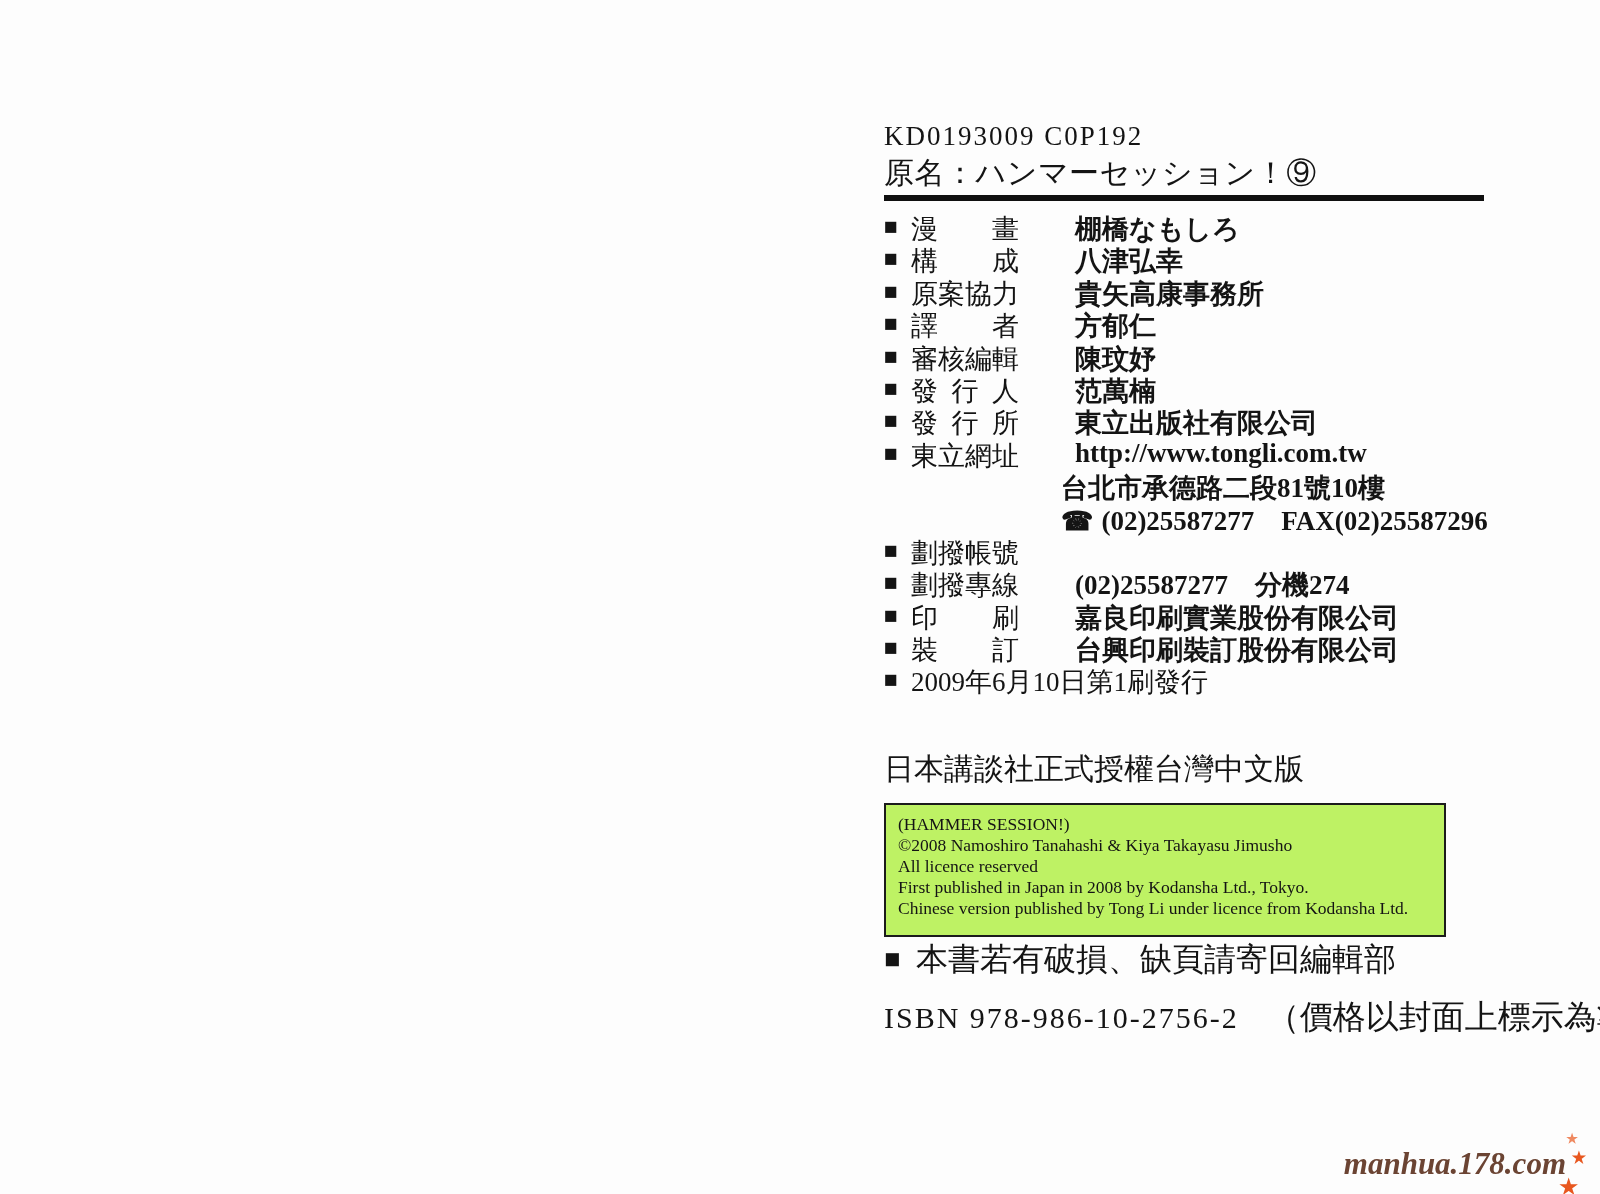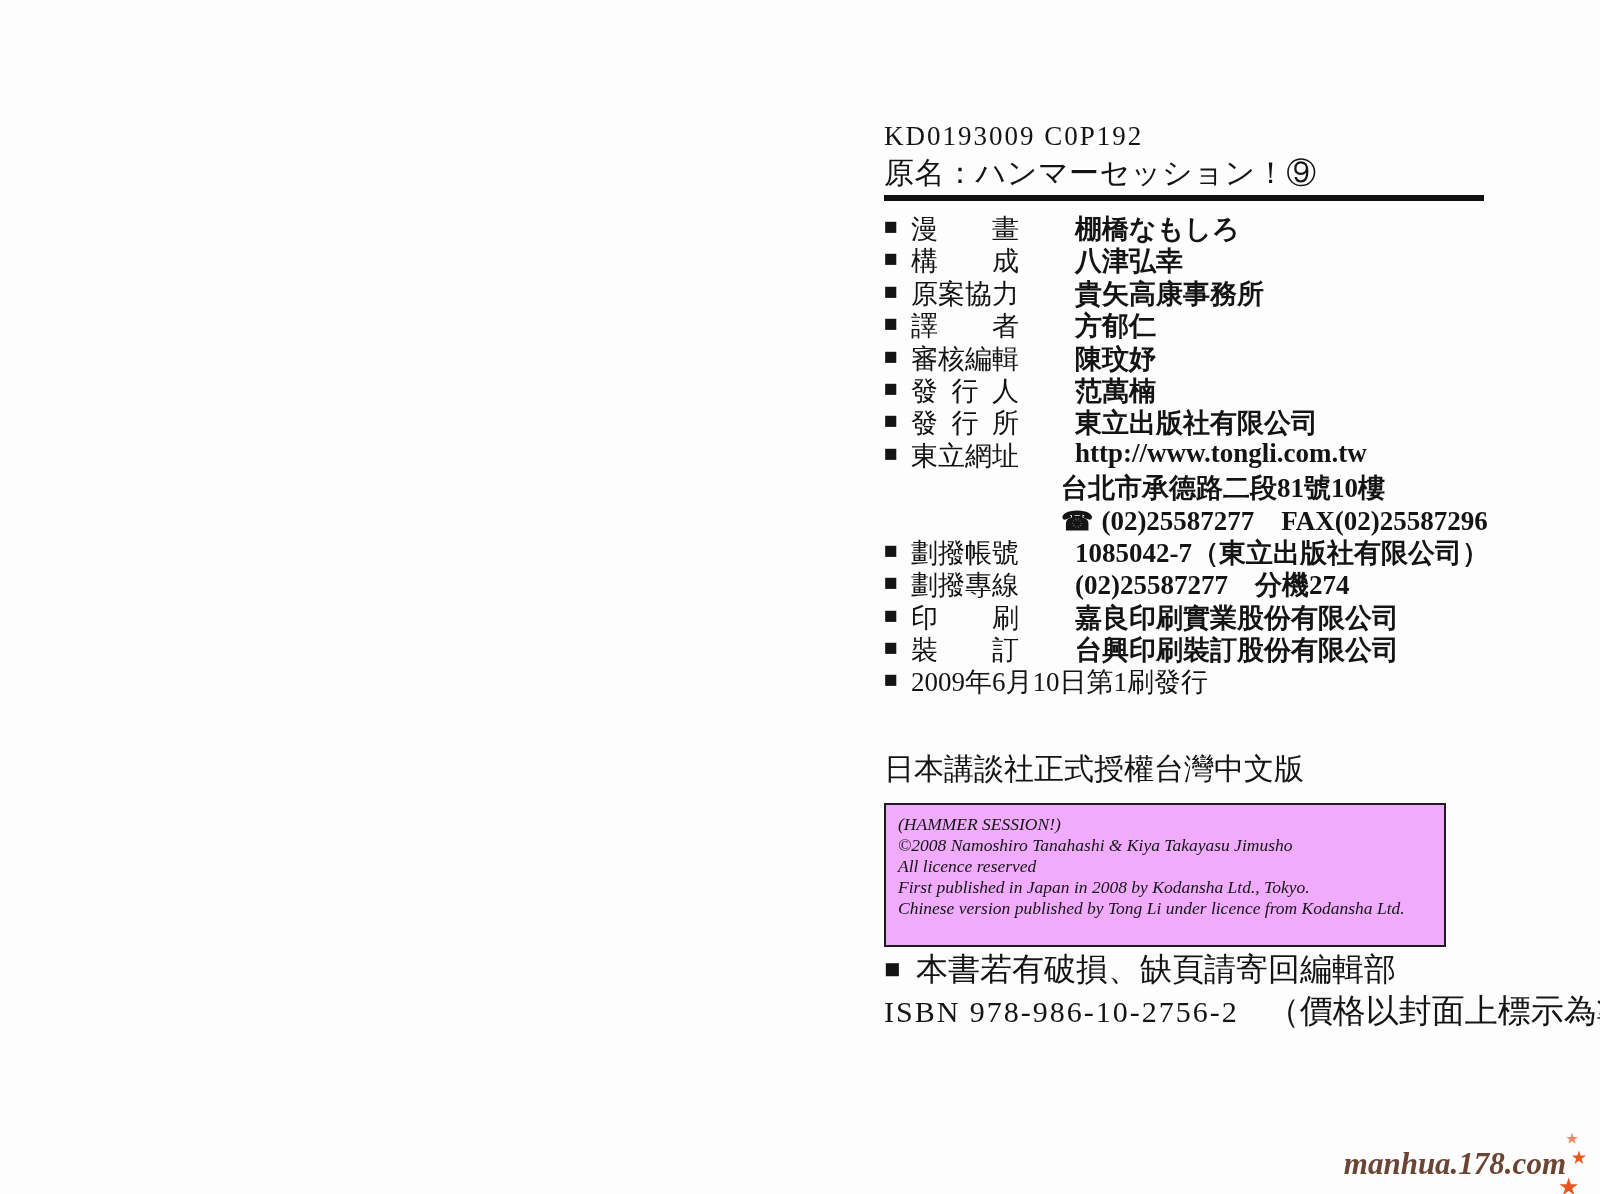--- a/index.html
+++ b/index.html
@@ -83,23 +83,22 @@
   .license-note {
     margin-top: 56px;
     font-size: 30px;
     line-height: 32px;
     white-space: nowrap;
   }
   .copyright-box {
     margin-top: 18px;
     width: 546px;
     border: 2px solid #1c1c1c;
-    padding: 9px 0 26px 12px;
-    background: #f0abfc;
-    font-style: italic;
+    padding: 9px 0 16px 12px;
+    background: #bef264;
   }
   .copyright-box .cb-line {
     font-size: 17.5px;
     line-height: 21px;
     white-space: nowrap;
   }
   .rights-line {
     margin-top: 24px;
     font-size: 30px;
     line-height: 32px;
@@ -108,21 +107,21 @@
   .damage-row {
     margin-top: 4px;
     display: flex;
     align-items: flex-start;
     font-size: 32px;
     line-height: 36px;
     white-space: nowrap;
   }
   .damage-row .marker { width: 32px; flex: 0 0 32px; font-size: 27px; line-height: 36px; }
   .isbn-row {
-    margin-top: 2px;
+    margin-top: 18px;
     display: flex;
     align-items: baseline;
     white-space: nowrap;
   }
   .isbn-code {
     font-size: 30px;
     letter-spacing: 2px;
   }
   .price-note {
     margin-left: 28px;
@@ -212,21 +211,20 @@
         <span class="cvalue">台北市承德路二段81號10樓</span>
       </div>
 
       <div class="credit-row cont">
         <span class="cvalue"><span class="phone-icon">☎</span><span>(02)25587277　FAX(02)25587296</span></span>
       </div>
 
       <div class="credit-row">
         <span class="marker">■</span>
         <span class="clabel">劃撥帳號</span>
-        <span class="cvalue">1085042-7（東立出版社有限公司）</span>
       </div>
 
       <div class="credit-row">
         <span class="marker">■</span>
         <span class="clabel">劃撥專線</span>
         <span class="cvalue">(02)25587277　分機274</span>
       </div>
 
       <div class="credit-row">
         <span class="marker">■</span>

